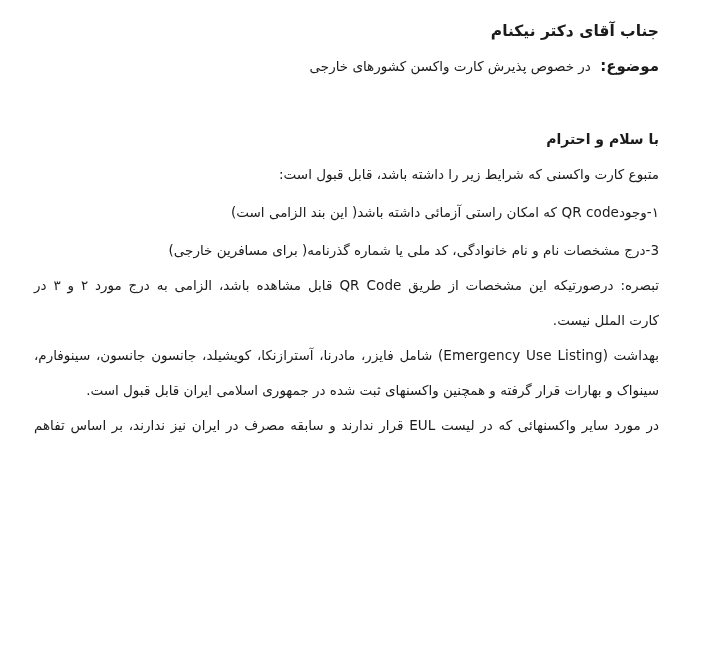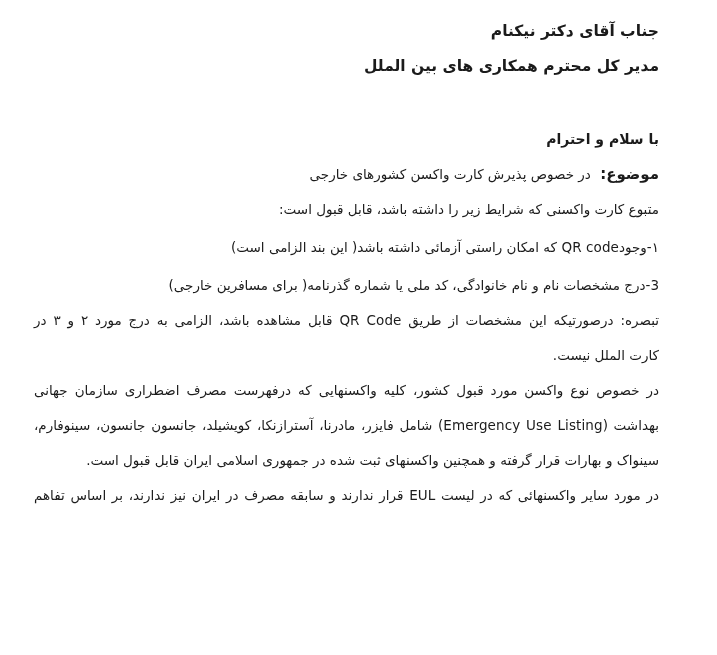--- a/index.html
+++ b/index.html
@@ -60,42 +60,40 @@
   }
 </style>
 </head>
 <body>
 
 <div class="page">
   <div class="doc">
 
     <div class="line head">جناب آقای دکتر نیکنام</div>
 
-    <div class="line head">مدیر کل محترم همکاری های بین الملل</div>
-
-    <div class="line bold salutation">با سلام و احترام</div>
 
     <div class="line">
       <span class="bold" style="font-size:15px">موضوع:</span>
       <span class="subject-text">در خصوص  پذیرش کارت واکسن کشورهای خارجی</span>
     </div>
+
+    <div class="line bold salutation">با سلام و احترام</div>
 
 
     <div class="line">متبوع کارت واکسنی که شرایط زیر را داشته باشد، قابل قبول است:</div>
 
     <div class="line item">۱-وجودQR code که امکان راستی آزمائی داشته باشد( این بند الزامی است)</div>
 
     <div class="line item">3-درج مشخصات نام و نام خانوادگی، کد ملی یا شماره گذرنامه( برای مسافرین خارجی)</div>
 
 
     <div class="line just">تبصره: درصورتیکه این مشخصات از طریق  QR Code  قابل مشاهده باشد، الزامی به درج مورد ۲ و ۳ در</div>
 
     <div class="line">کارت الملل نیست.</div>
 
-    <div class="line just">در خصوص نوع واکسن مورد قبول کشور، کلیه واکسنهایی که درفهرست مصرف اضطراری سازمان جهانی</div>
 
     <div class="line just">بهداشت (Emergency Use Listing) شامل فایزر، مادرنا، آسترازنکا، کویشیلد، جانسون جانسون، سینوفارم،</div>
 
     <div class="line">سینواک و بهارات قرار گرفته و همچنین واکسنهای ثبت شده در جمهوری اسلامی ایران قابل قبول است.</div>
 
     <div class="line just">در مورد سایر واکسنهائی که در لیست EUL قرار ندارند و سابقه مصرف در ایران نیز ندارند، بر اساس تفاهم</div>
 
   </div>
 </div>
 

